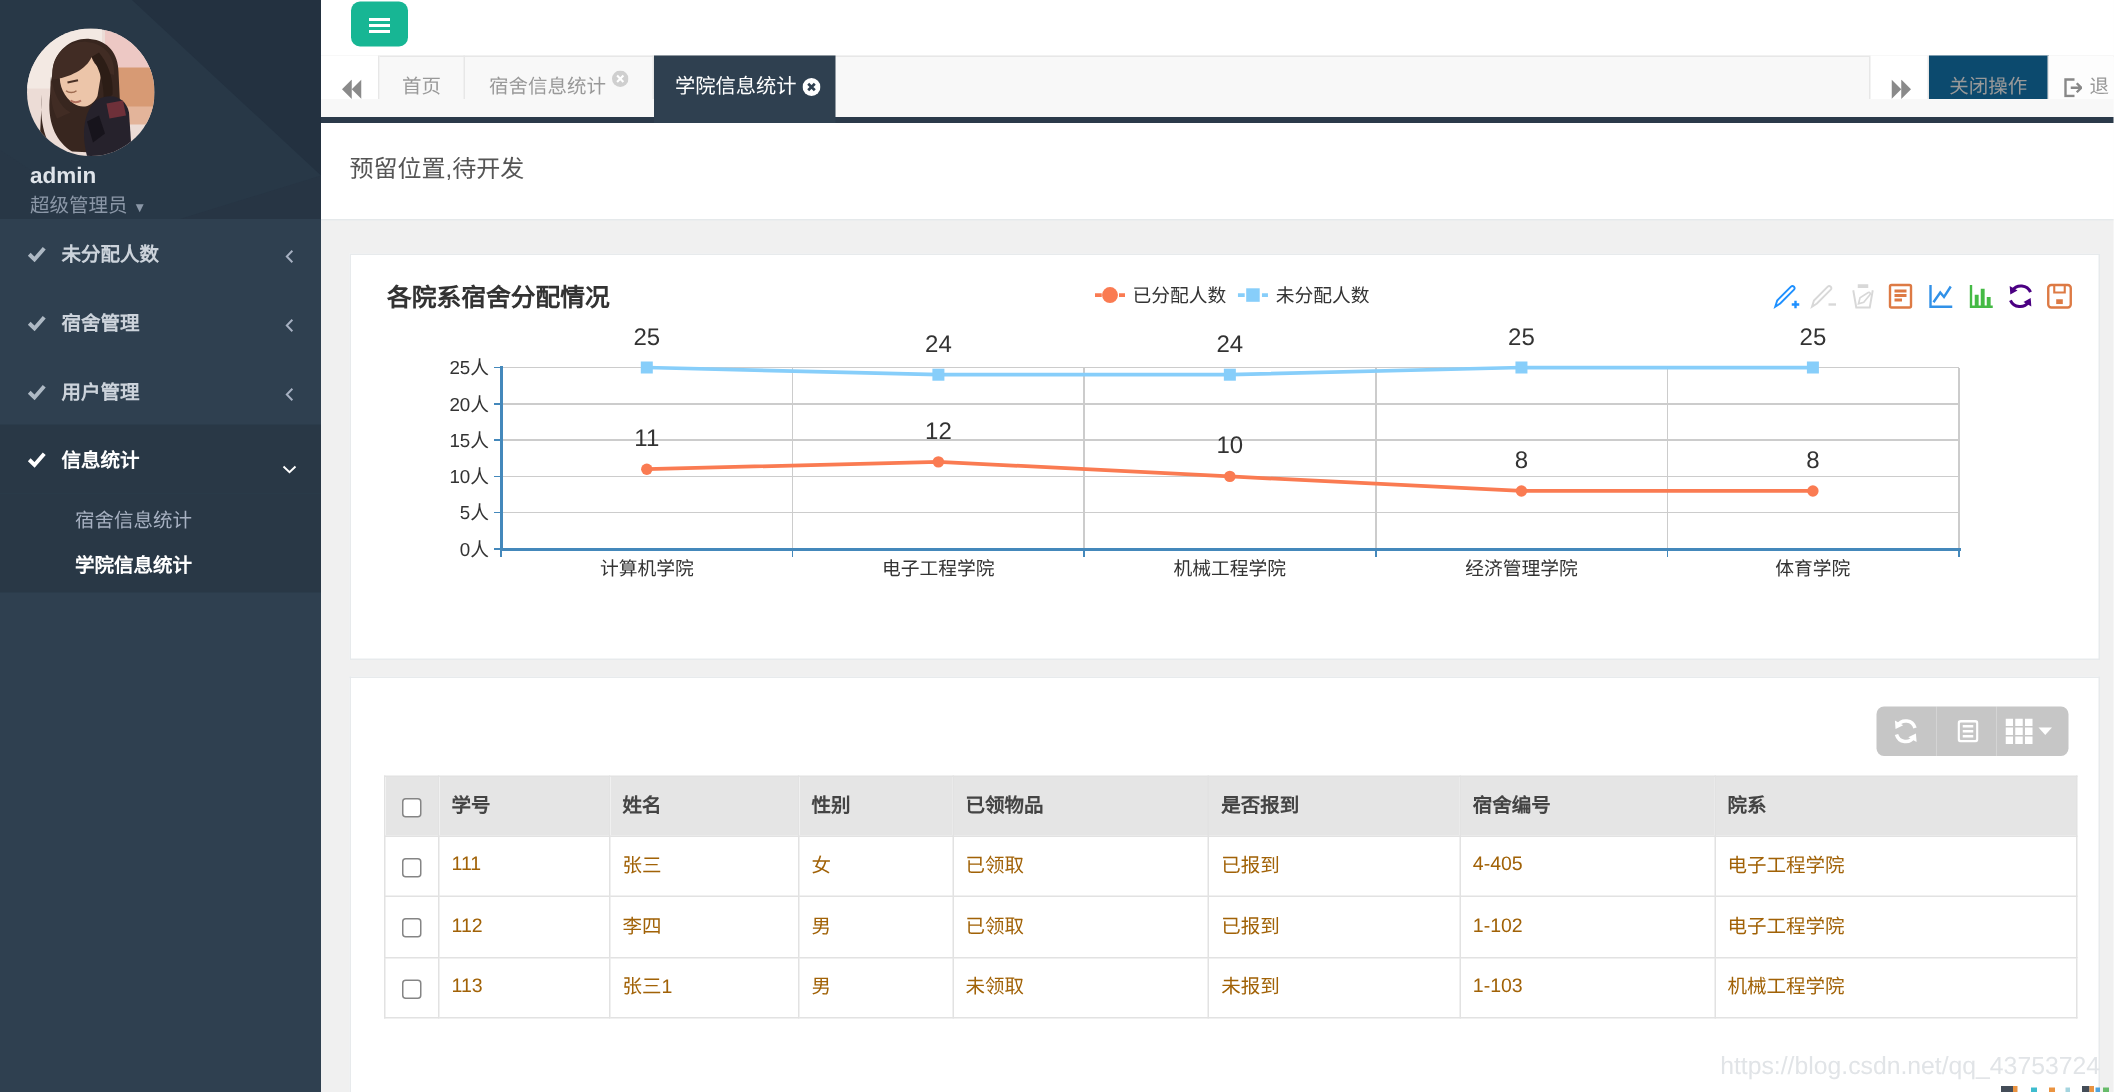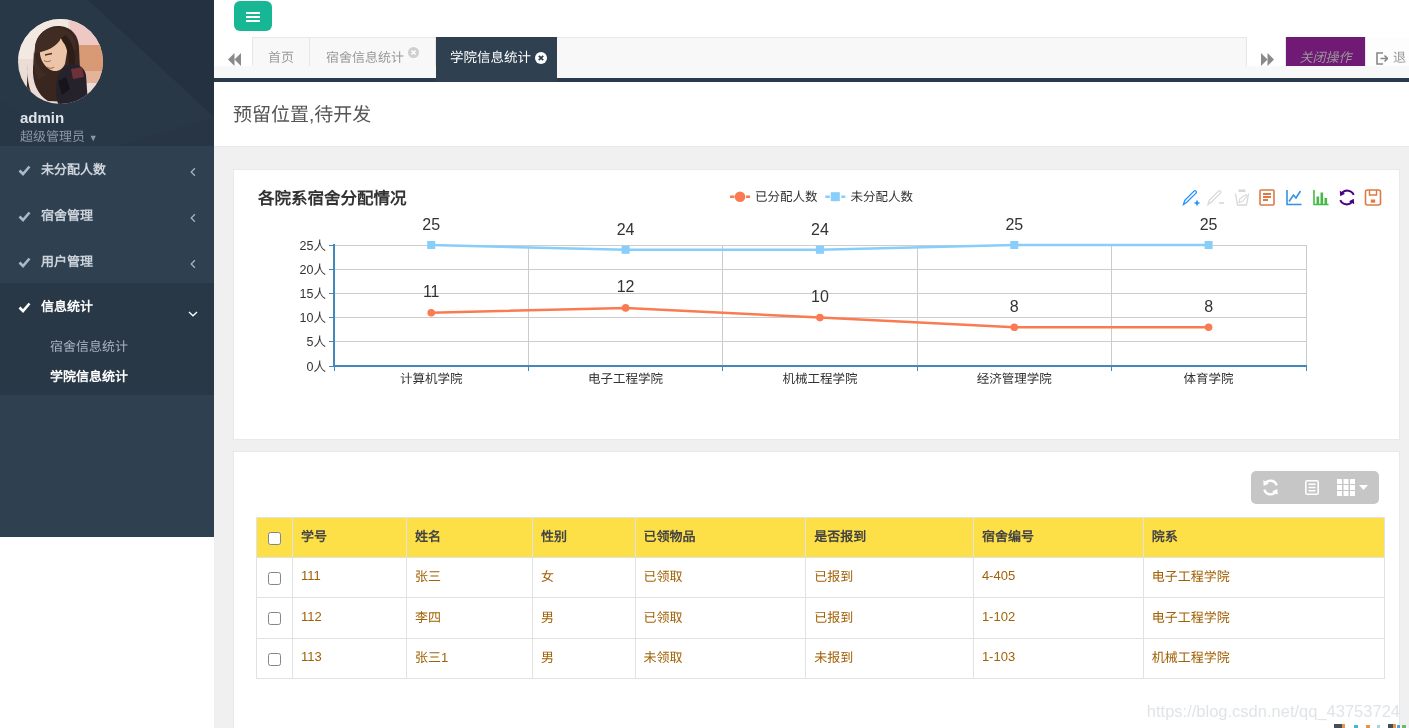--- a/index.html
+++ b/index.html
@@ -1,18 +1,18 @@
 <!DOCTYPE html>
 <html lang="zh-CN"><head>
 <meta charset="utf-8">
 <style>
 * { margin:0; padding:0; box-sizing:border-box; }
 html,body { width:1409px; height:728px; overflow:hidden; font-family:"Liberation Sans",sans-serif; background:#fff; }
 
-#sidebar { position:absolute; left:0; top:0; width:214px; height:537px; background:#2f4050; }
+#sidebar { position:absolute; left:0; top:0; width:214px; height:728px; background:#2f4050; }
 #profile { position:absolute; left:0; top:0; width:214px; height:146px; background:#253443; overflow:hidden; }
 #admin { position:absolute; left:20px; top:109px; font-size:15px; font-weight:bold; color:#dfe4ea; }
 #role { position:absolute; left:20px; top:126px; font-size:13px; color:#8b97a7; }
 .navitem { position:absolute; left:0; width:214px; height:46px; }
 .navitem .chk { position:absolute; left:18px; top:16px; }
 .navitem .txt { position:absolute; left:41px; top:12.5px; font-size:13px; color:#ccd3db; font-weight:600; }
 .navitem .arr { position:absolute; right:18px; top:17px; color:#a7b1c2; font-size:15px; }
 #nav4 { background:#293846; }
 #nav4 .txt { color:#fff; font-weight:bold; }
 #subblock { position:absolute; left:0; top:329px; width:214px; height:66px; background:#293846; }
@@ -22,30 +22,30 @@
 #greenbtn { position:absolute; left:234px; top:1px; width:38px; height:30px; background:#17b694; border-radius:6px; }
 #greenbtn .b { position:absolute; left:12px; width:14px; height:2.2px; background:#fff; }
 
 #tabbar { position:absolute; left:214px; top:37px; width:1195px; height:45px; background:#f8f8f8; border-top:1px solid #e7e7e7; border-bottom:4px solid #2b3a4a; }
 .tabcell { position:absolute; top:37px; height:29px; border-right:1px solid #e7e7e7; }
 .tabtxt { font-size:13px; color:#999; line-height:41px; text-align:center; }
 #tabactive { background:#2f4050; border-right:none; }
 #tabactive .tabtxt { color:#fff; }
 
 #crumb { position:absolute; left:214px; top:82px; width:1195px; height:64px; background:#fff; }
-#crumb span { position:absolute; left:19px; top:16.5px; font-size:19px; color:#555; }
+#crumb span { position:absolute; left:19px; top:16.5px; font-size:16px; color:#555; }
 
 #content { position:absolute; left:214px; top:146px; width:1195px; height:582px; background:#f0f0f0; border-top:1px solid #e5e9eb; }
 #chartpanel { position:absolute; left:233px; top:169px; width:1167px; height:271px; background:#fff; border:1px solid #e7eaec; }
 #charttitle { position:absolute; left:258px; top:184.5px; font-size:16.5px; font-weight:bold; color:#333; }
 #tablepanel { position:absolute; left:233px; top:451px; width:1167px; height:277px; background:#fff; border:1px solid #e7eaec; border-bottom:none; }
 
 #btable { position:absolute; left:255.5px; top:516.5px; width:1128.4px; border-collapse:collapse; table-layout:fixed; font-size:13px; }
 #btable th, #btable td { border:1px solid #e2e2e2; padding:0 0 0 8px; text-align:left; overflow:hidden; white-space:nowrap; }
-#btable th { background:#fde047; color:#444; font-size:13px; font-weight:bold; height:40px; padding-bottom:3px; }
+#btable th { background:#e5e5e5; color:#444; font-size:13px; font-weight:bold; height:40px; padding-bottom:3px; }
 #btable td { color:#a16207; height:40.5px; padding-bottom:3px; }
 #btable .cbc { padding:0; text-align:center; }
 .cb { display:inline-block; width:13px; height:13px; border:1.5px solid #858585; border-radius:2.5px; background:#fff; vertical-align:middle; }
 
 #toolbtns { position:absolute; left:1251px; top:471px; height:33px; }
 .tbtn { position:absolute; top:0; width:40px; height:33px; background:#c6c6c6; }
 
 #wm { position:absolute; right:9px; top:702px; font-size:16.5px; color:#e1e4e7; white-space:nowrap; }
 </style>
 </head>
@@ -157,21 +157,21 @@
       <circle cx="6" cy="6" r="6" fill="#fff"></circle>
       <path d="M3.8 3.8 L8.2 8.2 M8.2 3.8 L3.8 8.2" stroke="#2f4050" stroke-width="1.8"></path>
     </svg>
 </div>
 <div class="tabcell" style="left:1246px;width:40px;background:#fff;border-left:1px solid #e7e7e7;">
   <svg width="13" height="13" viewBox="0 0 13 13" style="position:absolute;left:14px;top:16px;">
       <polygon points="0,0 6.5,6.5 0,13" fill="#8a8a8a"></polygon>
       <polygon points="6.5,0 13,6.5 6.5,13" fill="#8a8a8a"></polygon>
     </svg>
 </div>
-<div class="tabcell tabtxt" style="left:1286px;width:80px;background:#701a75;font-style:italic;">关闭操作</div>
+<div class="tabcell tabtxt" style="left:1286px;width:80px;background:#0c4a6e;">关闭操作</div>
 <div class="tabcell" style="left:1366px;width:43px;border-right:none;background:#fdfdfd;">
   <svg width="13" height="13" viewBox="0 0 13 13" style="position:absolute;left:9px;top:15px;">
       <path d="M8 1 L2 1 L2 12 L8 12" stroke="#888" stroke-width="1.6" fill="none"></path>
       <path d="M5.5 6.5 L12 6.5 M9.5 3.5 L12.5 6.5 L9.5 9.5" stroke="#888" stroke-width="1.6" fill="none"></path>
     </svg>
   <span class="tabtxt" style="position:absolute;left:24px;top:0;">退出</span>
 </div>
 
 <div id="crumb">
     <span>预留位置,待开发</span>

